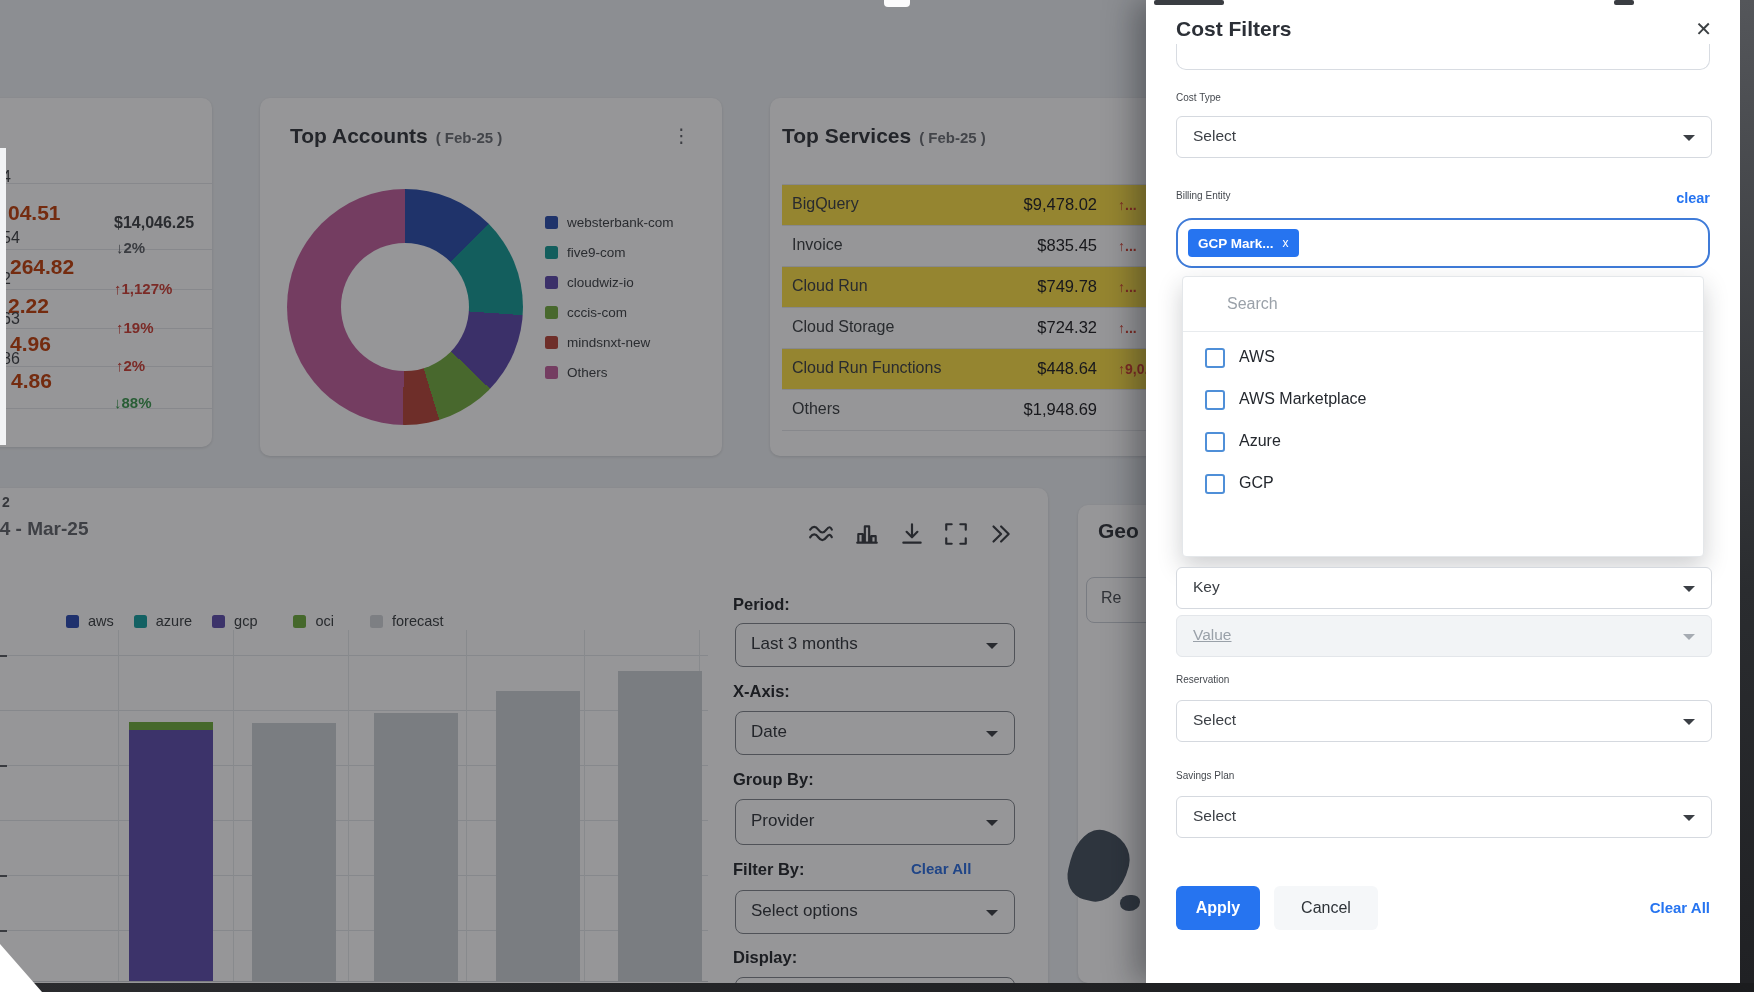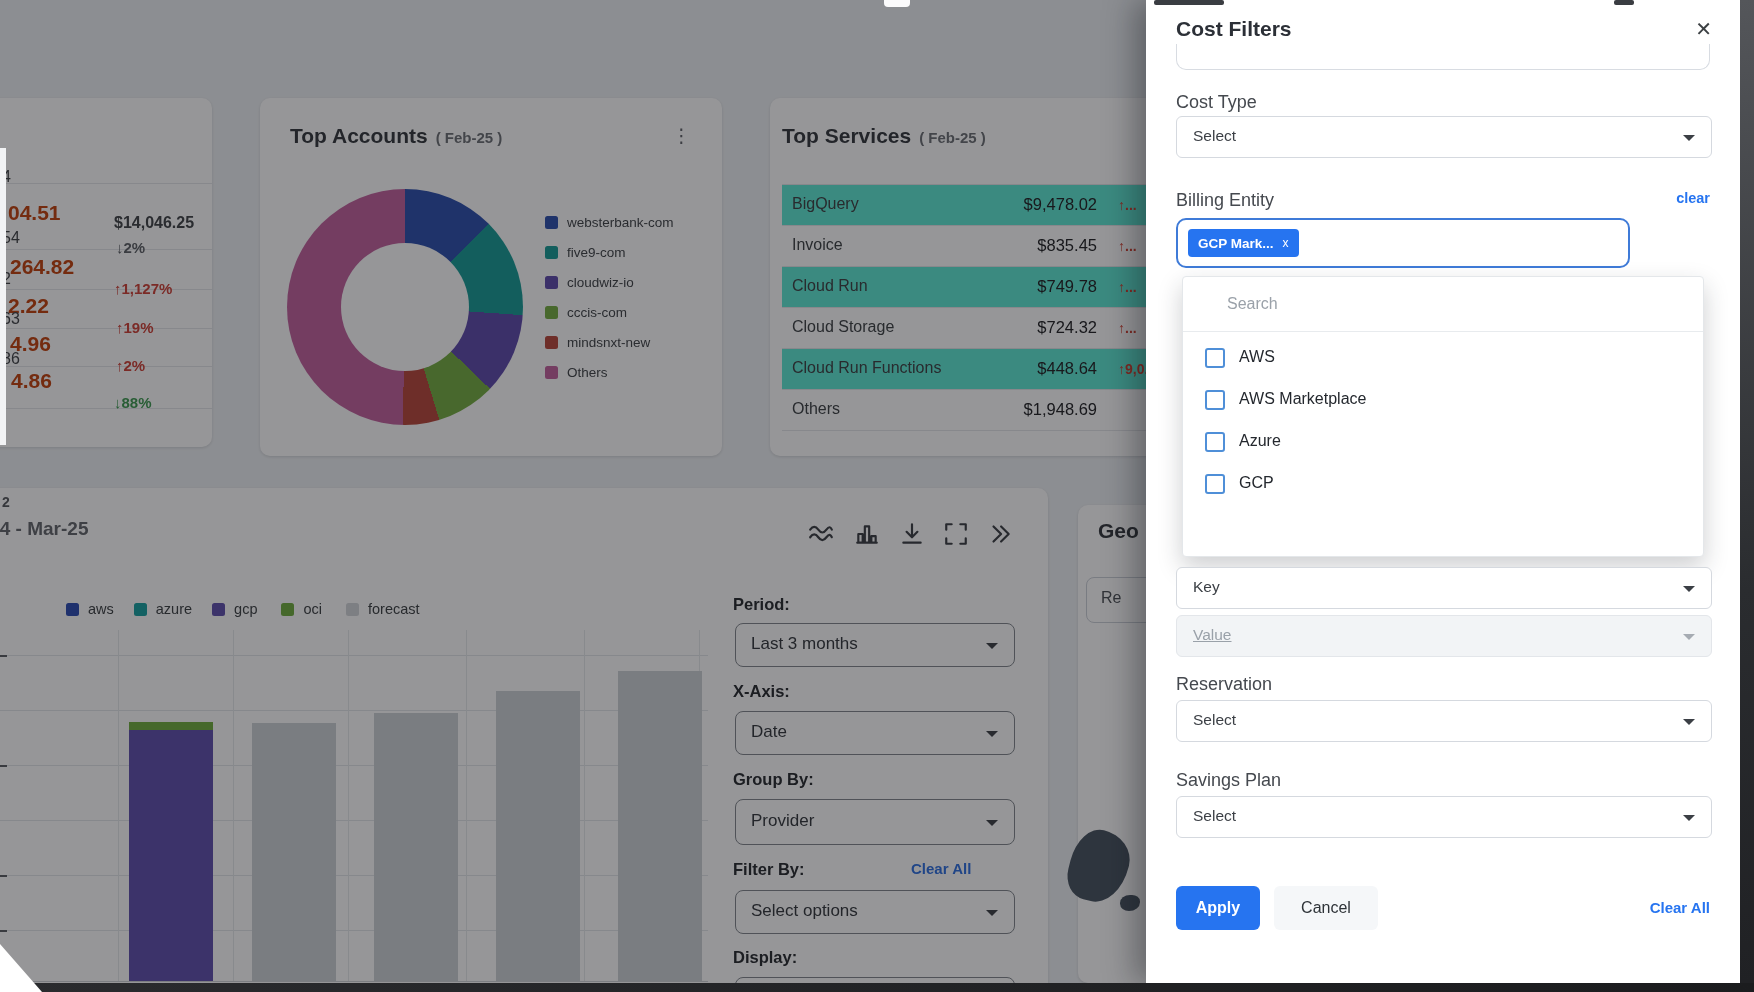--- a/index.html
+++ b/index.html
@@ -18,21 +18,21 @@
   .chg{position:absolute;font-size:15px;font-weight:600;margin-top:24px;}
   .chg.red{color:#cf4036;} .chg.green{color:#3d9a50;} .chg.gray{color:#5b5f64;}
   
   .card-title{position:absolute;font-size:21px;font-weight:700;color:#33373c;}
   .card-period{font-size:15px;font-weight:600;color:#6b6f74;margin-left:8px;}
   .legend-item{display:flex;align-items:center;margin-bottom:15px;}
   .chip{width:13px;height:13px;border-radius:2.5px;margin-right:9px;flex:none;}
   .legend-item span.lg-txt{font-size:13.5px;color:#3f4347;}
   
   .svc-row{position:absolute;left:12px;width:390px;height:41px;}
-  .svc-row.stripe{background:#5eead4;}
+  .svc-row.stripe{background:#fde047;}
   .svc-name{position:absolute;left:10px;top:11px;font-size:16px;color:#3c4043;}
   .svc-val{position:absolute;right:75px;top:11px;font-size:16.5px;color:#202124;font-weight:500;}
   .svc-chg{position:absolute;left:336px;top:13px;font-size:14px;color:#d43e2e;font-weight:600;white-space:nowrap;}
   
   .tool-ic{position:absolute;top:33px;width:26px;height:26px;}
   .tool-ic svg{stroke:#3a3d42;fill:none;stroke-width:2;stroke-linecap:round;stroke-linejoin:round;}
   .plot{position:absolute;left:34px;top:142px;width:708px;height:352px;}
   .hgrid{position:absolute;left:0;right:0;height:1px;background:#e3e6e9;}
   .vgrid{position:absolute;top:0;bottom:0;width:1px;background:#e7eaec;}
   .ytick{position:absolute;left:0;width:7px;height:2px;background:#5a5e63;}
@@ -40,21 +40,21 @@
   .ctl-sel{position:absolute;width:278px;height:42px;border:1.5px solid #82878d;border-radius:8px;background:#fff;}
   .ctl-sel .sel-txt{position:absolute;left:15px;top:10px;font-size:17px;color:#33373c;}
   
   .dialog{position:absolute;left:1146px;top:0;width:594px;height:983px;background:#fff;z-index:30;
           box-shadow:-12px 0 28px rgba(15,18,24,.35);}
   .dlg-sel{position:absolute;left:30px;width:534px;height:40px;border:1px solid #d5d9df;border-radius:6px;background:#fff;}
   .dlg-sel .sel-txt{position:absolute;left:16px;top:10px;font-size:15.5px;color:#3b3f45;}
   .dlg-sel.disabled{background:#f2f4f6;border-color:#e3e6ea;}
   .dlg-sel.disabled .sel-txt{color:#9aa1a9;text-decoration:underline;}
   .dlg-sel.disabled .caret{border-top-color:#a6abb2;}
-  .dlg-lbl{position:absolute;left:30px;font-size:18px;color:#45494f;}
+  .dlg-lbl{position:absolute;left:30px;font-size:10px;color:#45494f;}
   .blue-link{color:#2674f0;font-weight:600;}
   .opt-row{position:absolute;left:0;width:100%;height:40px;}
   .cb{position:absolute;left:22px;top:9px;width:20px;height:20px;border:2px solid #4f8fd8;border-radius:3px;
       background:#fff;box-sizing:border-box;}
   .cb.checked{background:#2e7cd5;border-color:#2e7cd5;}
   .cb.checked::after{content:"\2713";position:absolute;left:3px;top:0px;color:#fff;font-size:14px;font-weight:700;}
   .opt-lbl{position:absolute;left:56px;top:9px;font-size:16px;color:#24282e;}
   .overlay{position:absolute;left:0;top:0;width:1740px;height:983px;background:rgba(16,17,20,.44);z-index:20;}
 </style>
 </head>
@@ -198,21 +198,21 @@
             <span style="font-size:14.5px;color:#3c4043">aws</span>
           </div>
         <div class="legend-item" style="margin:0">
             <span class="chip" style="background: rgb(23, 160, 160);"></span>
             <span style="font-size:14.5px;color:#3c4043">azure</span>
           </div>
         <div class="legend-item" style="margin:0">
             <span class="chip" style="background: rgb(95, 79, 174);"></span>
             <span style="font-size:14.5px;color:#3c4043">gcp</span>
           </div>
-        <div class="legend-item" style="margin:4px">
+        <div class="legend-item" style="margin:16px">
             <span class="chip" style="background: rgb(111, 174, 62);"></span>
             <span style="font-size:14.5px;color:#3c4043">oci</span>
           </div>
         <div class="legend-item" style="margin:0">
             <span class="chip" style="background: rgb(211, 214, 218);"></span>
             <span style="font-size:14.5px;color:#3c4043">forecast</span>
           </div>
       </div>
 
       <div class="plot" id="plot">
@@ -292,21 +292,21 @@
 
     <div class="dlg-lbl" style="top:92px">Cost Type</div>
     <div class="dlg-sel" style="top:116px">
       <span class="sel-txt">Select</span>
         <span class="caret"></span>
       </div>
 
     <div class="dlg-lbl" style="top:190px">Billing Entity</div>
     <div class="blue-link" style="position:absolute;right:30px;top:190px;font-size:14.5px;cursor:pointer">clear</div>
 
-    <div style="position:absolute;left:30px;top:218px;width:454px;height:50px;border:2px solid #3f7bd8;border-radius:10px;box-sizing:border-box">
+    <div style="position:absolute;left:30px;top:218px;width:534px;height:50px;border:2px solid #3f7bd8;border-radius:16px;box-sizing:border-box">
       <div style="position:absolute;left:10px;top:9px;height:28px;background:#2674f0;border-radius:4px;display:flex;align-items:center;padding:0 10px">
         <span style="color:#fff;font-size:13.5px;font-weight:600">GCP Mark...</span>
         <span style="color:#fff;font-size:12px;margin-left:9px;cursor:pointer">x</span>
       </div>
     </div>
 
     <div style="position:absolute;left:36px;top:276px;width:522px;height:281px;background:#fff;border:1px solid #e4e7ea;border-radius:4px;box-shadow:0 10px 24px rgba(30,35,45,.22);box-sizing:border-box">
       <div style="position:absolute;left:44px;top:18px;font-size:16px;color:#9aa1a9">Search</div>
       <div class="sep" style="top:54px;background:#e8ebee"></div>
       <div class="opt-row" style="top:62px">

